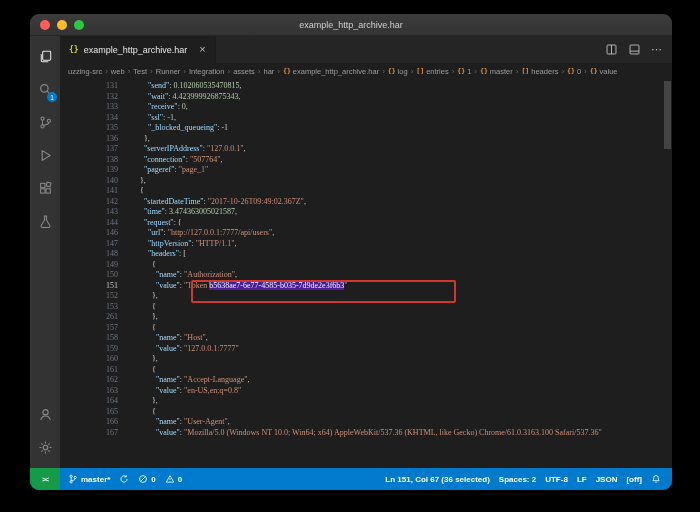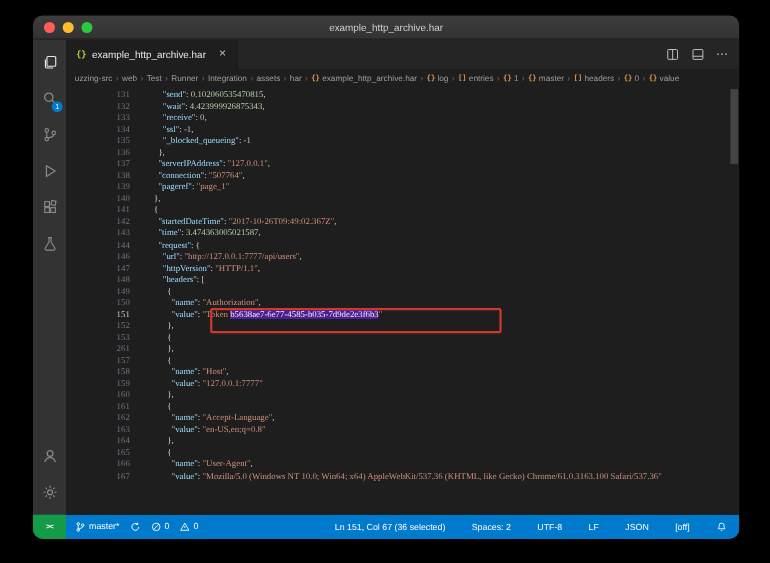--- a/index.html
+++ b/index.html
@@ -71,22 +71,22 @@
   .scroll-thumb { position:absolute; top:2px; right:1px; width:7px; height:68px;
                   background:rgba(140,140,140,.35); cursor:pointer; }
 
   
   .statusbar { flex:0 0 22px; background:#007acc; color:#fff; display:flex;
                align-items:center; font-size:8px; }
   .sb-remote { width:30px; height:100%; background:#149b48; display:flex; align-items:center;
                justify-content:center; font-size:7px; font-weight:bold; letter-spacing:-1px;
                cursor:pointer; }
   .sb-left { display:flex; align-items:center; gap:9px; padding-left:8px; }
-  .sb-right { margin-left:auto; display:flex; align-items:center; gap:24px; padding-right:11px; }
-  .sb-item { display:flex; align-items:flex-start; gap:3px; cursor:pointer; white-space:nowrap; }
+  .sb-right { margin-left:auto; display:flex; align-items:center; gap:9px; padding-right:11px; }
+  .sb-item { display:flex; align-items:center; gap:3px; cursor:pointer; white-space:nowrap;font-weight:bold; }
   .sb-item svg { display:block; }
 </style>
 </head>
 <body>
 
 <div class="stage">
   <div class="window">
 
     <div class="titlebar">
       <div class="lights">

